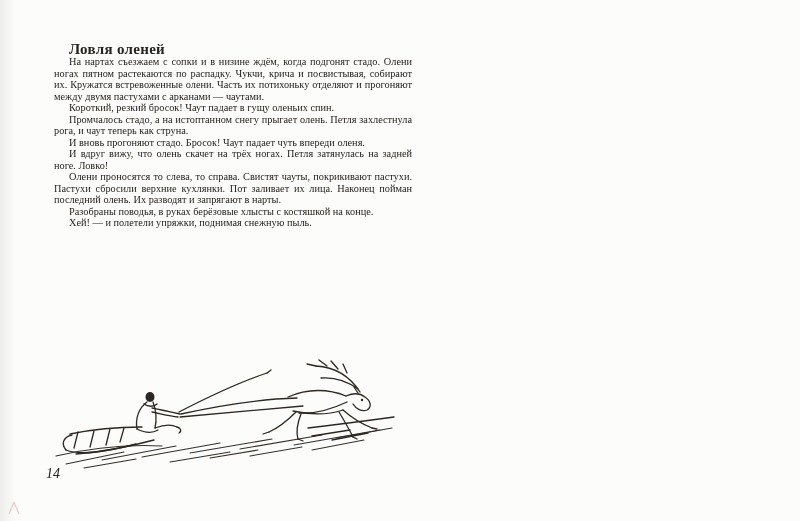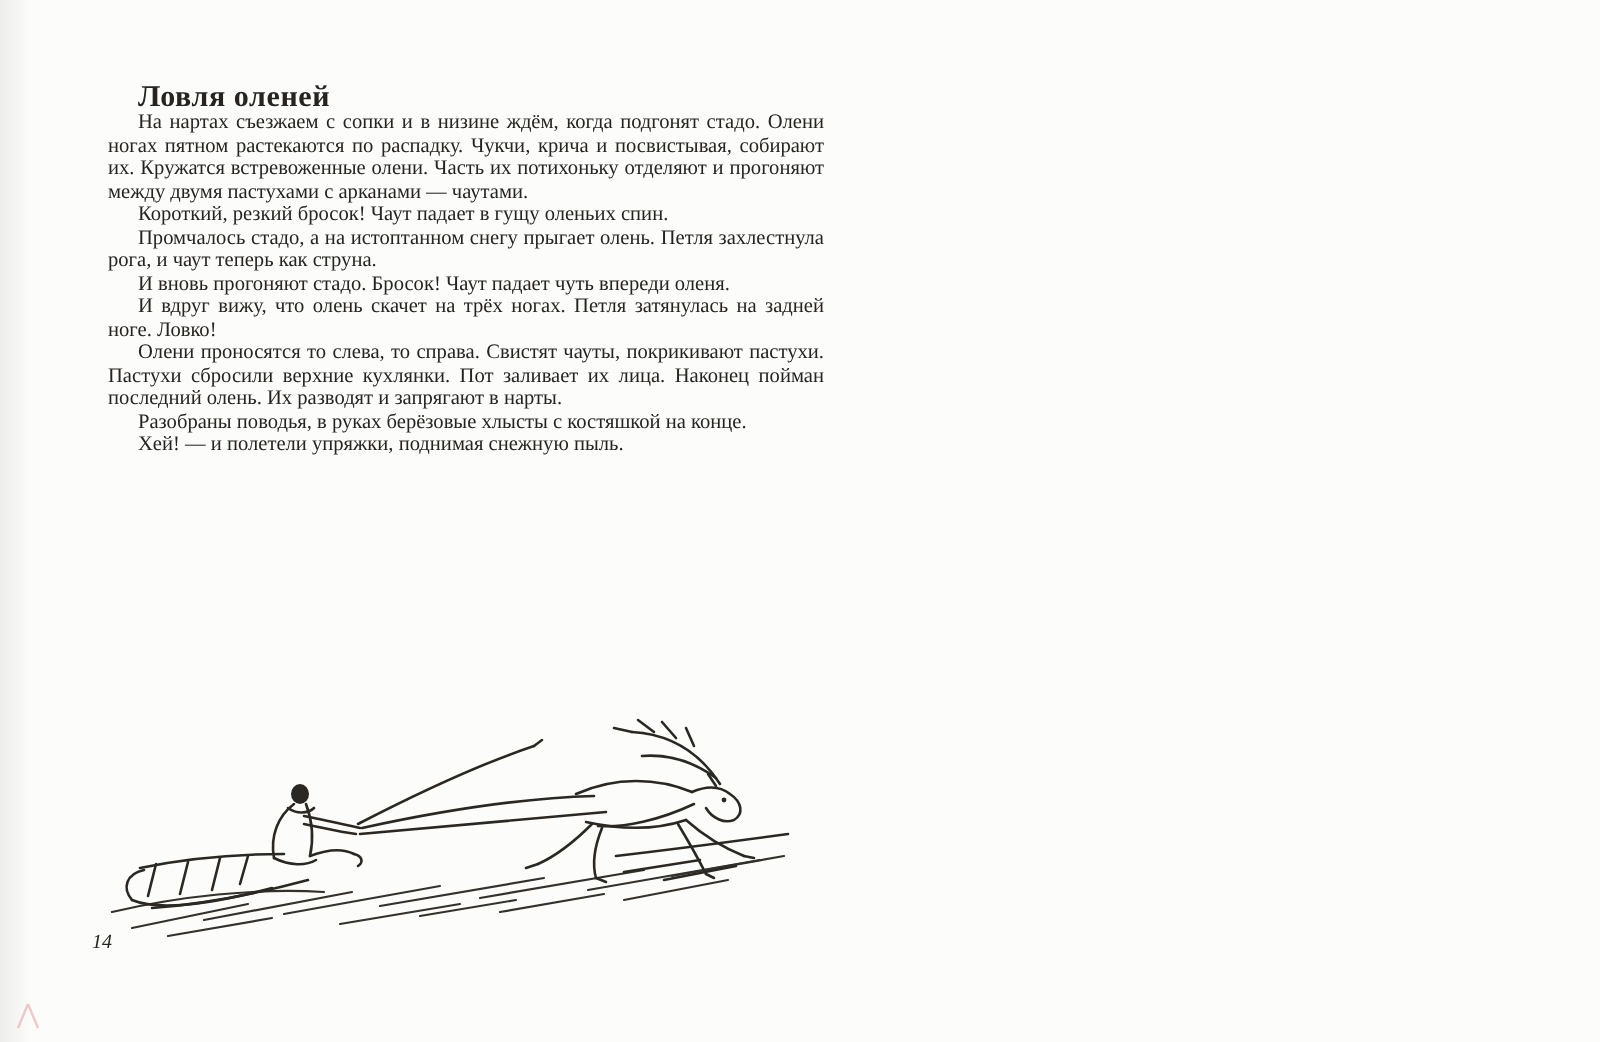--- a/index.html
+++ b/index.html
@@ -18,21 +18,21 @@
     position:absolute;left:54px;top:26px;width:360px;
     font-size:15px;font-weight:bold;letter-spacing:.3px;margin:15px;
   }
   .bodytext{
     position:absolute;left:54px;top:56px;width:358px;
     font-size:10.3px;line-height:11.5px;text-align:justify;
   }
   .bodytext p{margin:0;text-indent:15px;}
   .pageno{
     position:absolute;left:46px;top:466px;
-    font-style:italic;font-size:10px;
+    font-style:italic;font-size:14px;
   }
   svg{position:absolute;display:block;}
   #sled-sketch{left:50px;top:358px;}
   .wm{left:6px;top:500px;opacity:.55;}
 </style>
 </head>
 <body>
 
 <div class="edge-shade"></div>
 

